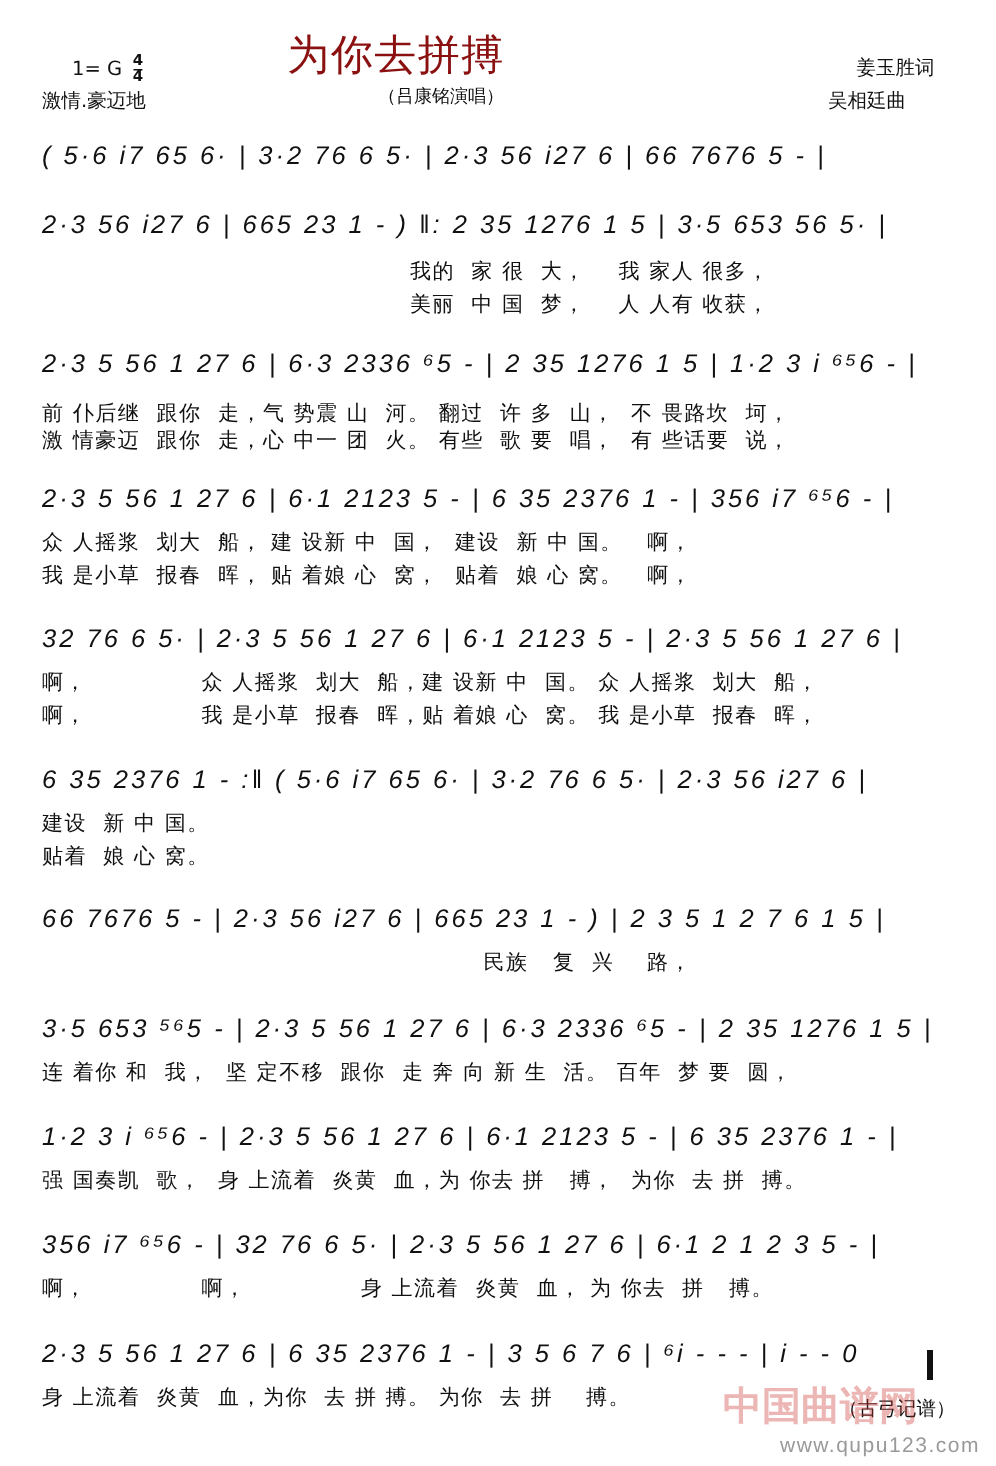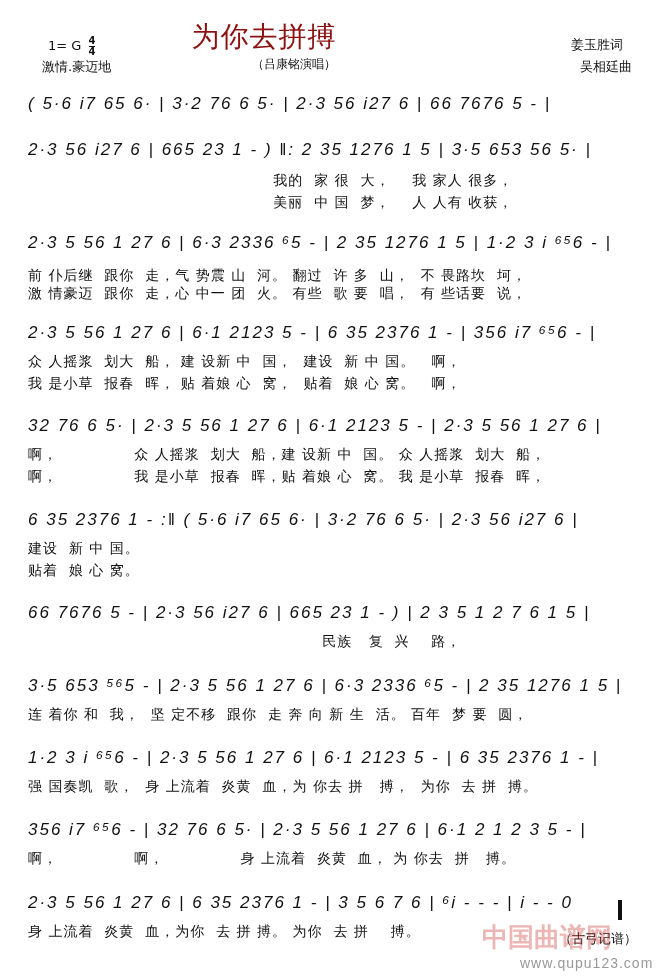--- a/index.html
+++ b/index.html
@@ -6,23 +6,23 @@
   body { width:664px; height:977px; position:relative; overflow:hidden;
          font-family:"DejaVu Sans", sans-serif; color:#111; }
   .hdr { position:absolute; font-size:13px; }
   .title { position:absolute; left:0; width:528px; top:18px; text-align:center;
            font-size:28px; color:#8b1010; letter-spacing:1px; }
   .subtitle { position:absolute; left:0; width:588px; top:56px; text-align:center; font-size:12px; }
   .key { left:48px; top:36px; font-size:13px; }
   .frac { display:inline-block; vertical-align:middle; text-align:center; font-size:10px; line-height:10px; margin-left:3px; font-weight:bold;}
   .frac span { display:block; }
   .frac .top { border-bottom:1px solid #111; }
-  .mood { left:42px; top:58px; }
+  .mood { left:28px; top:58px; }
   .lyricist { left:560px; top:36px;margin-left:11px; }
-  .composer { left:580px; top:58px; }
+  .composer { left:552px; top:58px; }
 
   .line { position:absolute; left:28px; width:620px; }
   .notes { position:absolute; left:0; top:0; white-space:nowrap;
            font-family:"Liberation Sans", sans-serif; font-style:italic; font-weight:normal;
            font-size:17px; letter-spacing:2px; }
   .lyr { position:absolute; left:0; white-space:pre; font-size:14px; letter-spacing:1px; }
   .credit { position:absolute; left:559px; top:930px; font-size:13px; }
   .wm { position:absolute; left:482px; top:920px; opacity:0.35; color:#c8302a; font-size:26px; font-weight:bold; font-family:Liberation Serif, serif; }
   .wmurl { position:absolute; left:520px; top:955px; font-size:14px; color:#999; letter-spacing:1px; font-family:Liberation Sans, sans-serif;text-align:center; }
   .finalbar { position:absolute; left:618px; top:900px; width:4px; height:20px; background:#111; }

